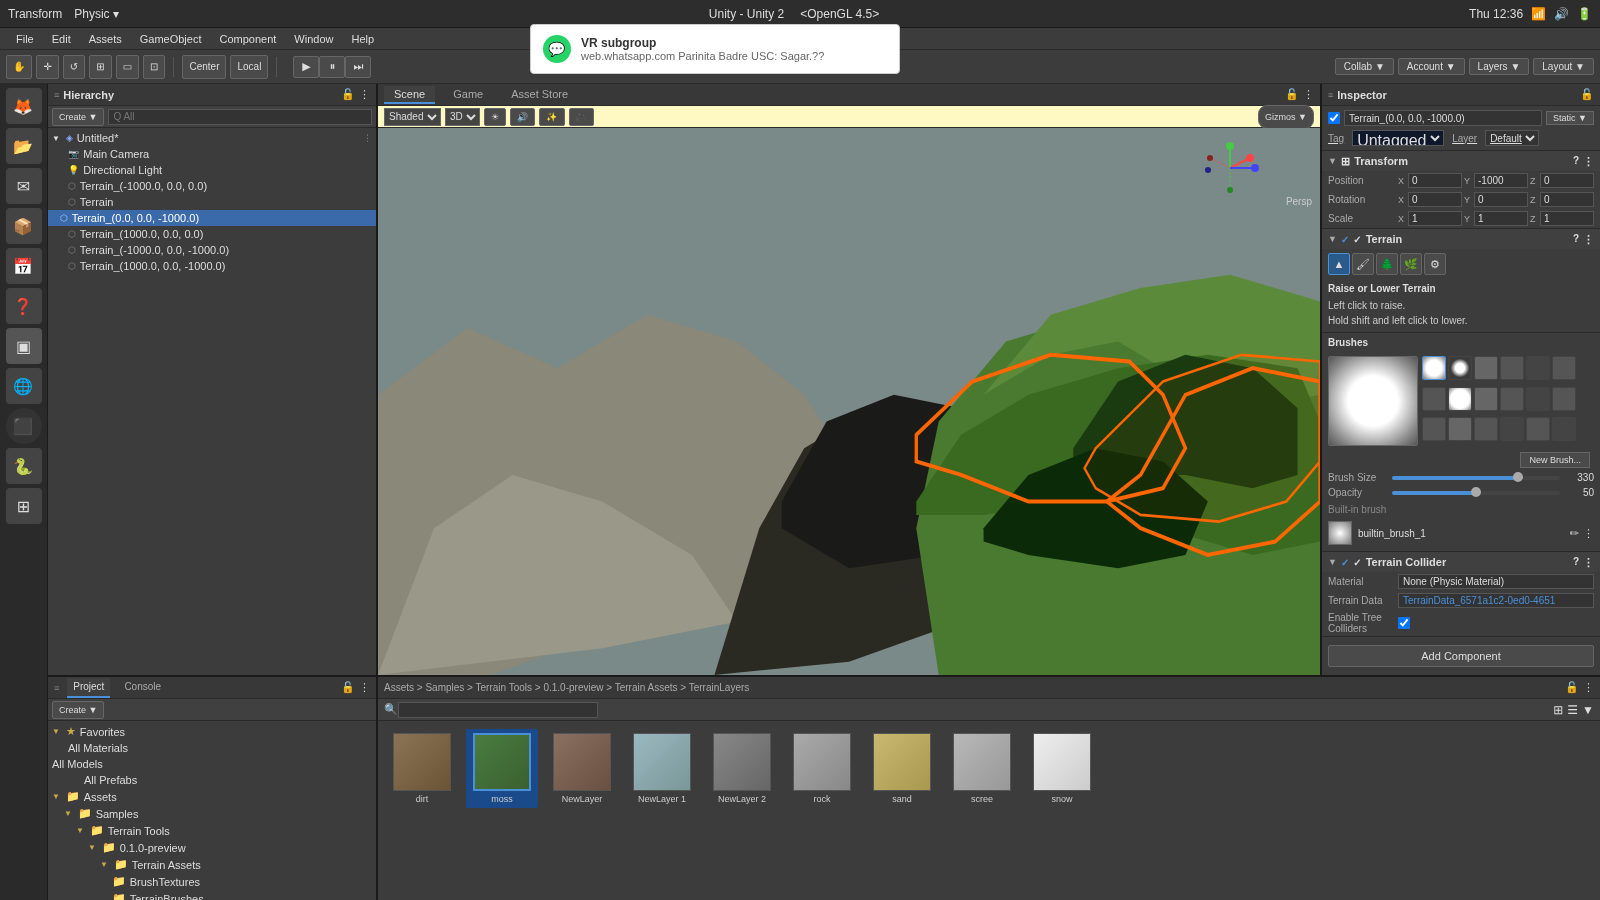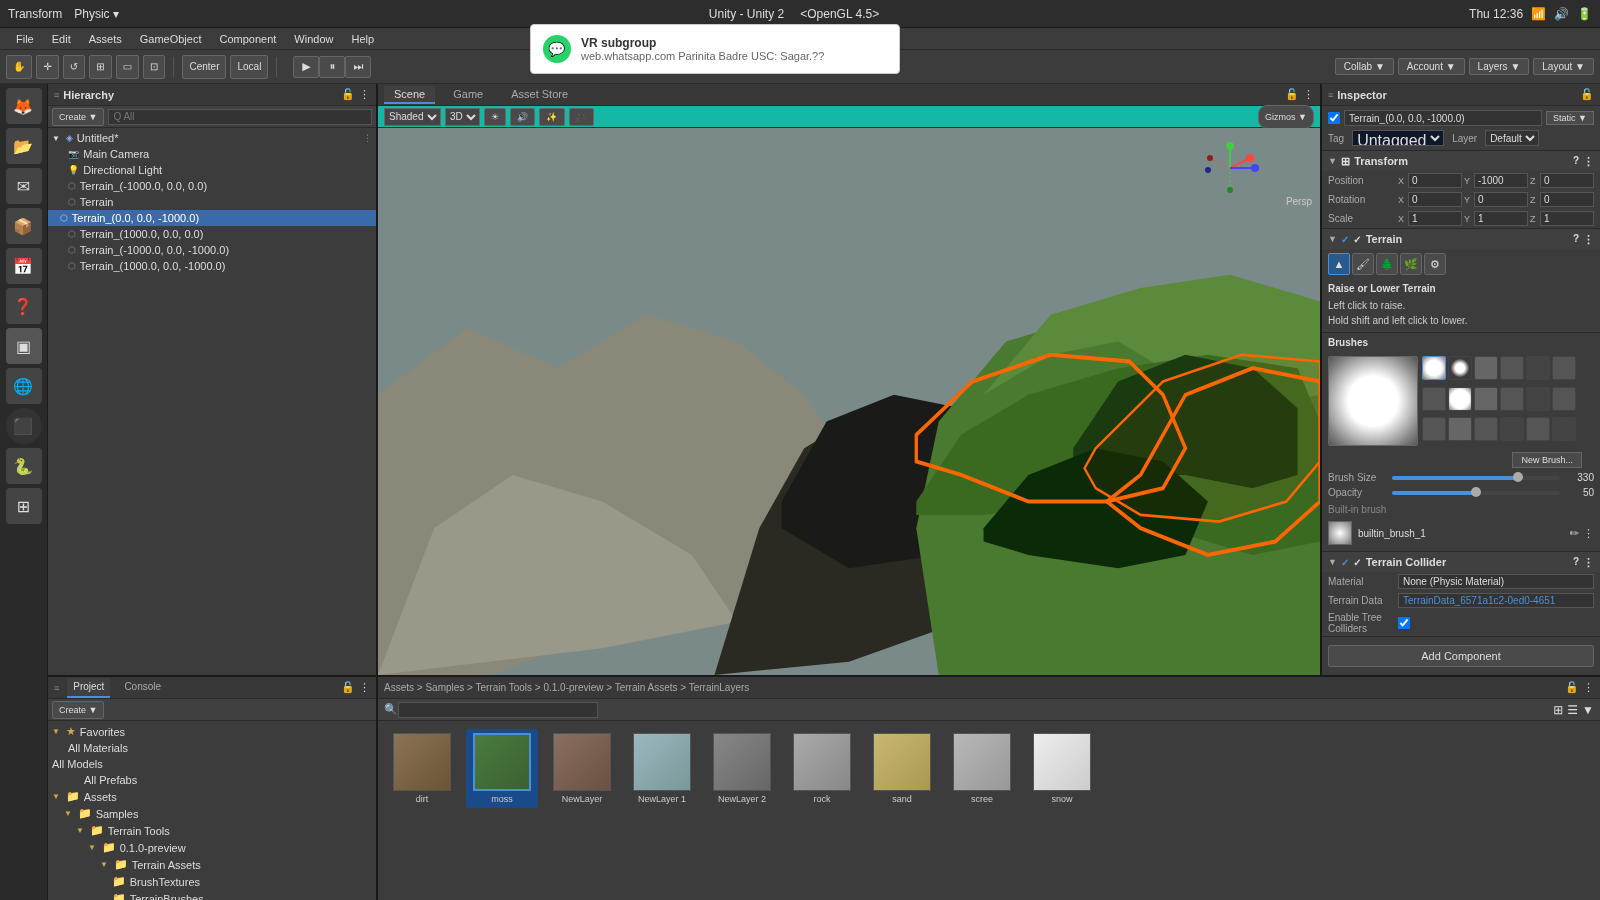--- a/index.html
+++ b/index.html
@@ -45,21 +45,21 @@
     #hierarchy-toolbar { height: 22px; background: #404040; display: flex; align-items: center; padding: 0 4px; gap: 4px; border-bottom: 1px solid #2a2a2a; }
     #hierarchy-search { height: 16px; background: #333; border: 1px solid #555; color: #ddd; padding: 0 4px; font-size: 10px; flex: 1; }
     #hierarchy-tree { flex: 1; overflow-y: auto; padding: 2px 0; }
     .tree-item { padding: 2px 4px; display: flex; align-items: center; gap: 4px; cursor: pointer; font-size: 11px; }
     .tree-item.highlighted { background: #3a6aaa; color: #fff; }
     .tree-arrow { font-size: 8px; margin-right: 2px; }
 
     
     #scene-view { flex: 1; background: #3c3c3c; display: flex; flex-direction: column; }
     #scene-header { height: 22px; background: #383838; display: flex; align-items: center; padding: 0 6px; gap: 8px; border-bottom: 1px solid #2a2a2a; }
-    #scene-toolbar { height: 22px; background: #14b8a6; display: flex; align-items: center; padding: 0 6px; gap: 4px; border-bottom: 1px solid #2a2a2a; }
+    #scene-toolbar { height: 22px; background: #fef9c3; display: flex; align-items: center; padding: 0 6px; gap: 4px; border-bottom: 1px solid #2a2a2a; }
     #scene-canvas { flex: 1; position: relative; overflow: hidden; background: #555; }
     .tab-btn { padding: 2px 10px; background: transparent; border: none; color: #aaa; cursor: pointer; font-size: 11px; border-bottom: 2px solid transparent; }
     .tab-btn.active { color: #ddd; border-bottom: 2px solid #4a90d9; background: #404040; }
 
     
     #inspector { width: 280px; background: #3c3c3c; border-left: 2px solid #1a1a1a; display: flex; flex-direction: column; overflow-y: auto; }
     #inspector-header { height: 22px; background: #383838; display: flex; align-items: center; padding: 0 6px; border-bottom: 1px solid #2a2a2a; font-size: 11px; font-weight: bold; }
     .inspector-section { border-bottom: 1px solid #2a2a2a; }
     .inspector-section-header { height: 20px; background: #404040; display: flex; align-items: center; padding: 0 6px; gap: 4px; font-size: 11px; font-weight: bold; cursor: pointer; }
     .inspector-row { display: flex; align-items: center; padding: 2px 6px; font-size: 10px; min-height: 18px; }
@@ -337,21 +337,21 @@
             <span style="cursor:pointer; font-size:11px;">🔓</span>
           </div>
         </div>
 
         <div style="padding: 4px 6px; background:#3c3c3c; border-bottom:1px solid #2a2a2a;">
           <div style="display:flex; align-items:center; gap:4px; margin-bottom:4px;">
             <input type="checkbox" checked="" style="width: 12px; height: 12px;">
             <input type="text" value="Terrain_(0.0, 0.0, -1000.0)" style="flex: 1 1 0%; background: rgb(51, 51, 51); border: 1px solid rgb(85, 85, 85); color: rgb(221, 221, 221); font-size: 10px; padding: 1px 4px; height: 16px;">
             <button style="font-size:9px; padding:1px 6px; background:#4a4a4a; border:1px solid #666; color:#ddd; cursor:pointer;">Static ▼</button>
           </div>
-          <div style="display:flex; align-items:center; gap:8px; font-size:10px;">
+          <div style="display:flex; align-items:center; gap:8px; font-size:10px;text-decoration:underline;">
             <span style="color:#aaa;">Tag</span>
             <select style="background:#0f172a; border:1px solid #555; color:#ddd; font-size:16px; height:16px;">
               <option>Untagged</option>
             </select>
             <span style="color:#aaa;">Layer</span>
             <select style="background:#333; border:1px solid #555; color:#ddd; font-size:10px; height:16px;">
               <option>Default</option>
             </select>
           </div>
         </div>
@@ -463,21 +463,21 @@
               <div class="brush-item" style="background:#555;"></div>
 
               <div class="brush-item" style="background:#555;"></div>
               <div class="brush-item" style="background:#666;"></div>
               <div class="brush-item" style="background:#555;"></div>
               <div class="brush-item" style="background:#444;"></div>
               <div class="brush-item" style="background:#555;"></div>
               <div class="brush-item" style="background:#444;"></div>
             </div>
           </div>
-          <div style="display:flex; justify-content:flex-end; padding:2px 18px;align-items:flex-end;">
+          <div style="display:flex; justify-content:flex-end; padding:2px 10px;align-items:flex-end;">
             <button style="font-size:9px; padding:2px 8px; background:#4a4a4a; border:1px solid #666; color:#ddd; cursor:pointer;">New Brush...</button>
           </div>
 
           <div class="slider-row">
             <span class="slider-label">Brush Size</span>
             <div class="slider-track">
               <div class="slider-fill" style="width:75%;"></div>
               <div class="slider-thumb" style="left:75%;"></div>
             </div>
             <span class="slider-value">330</span>

